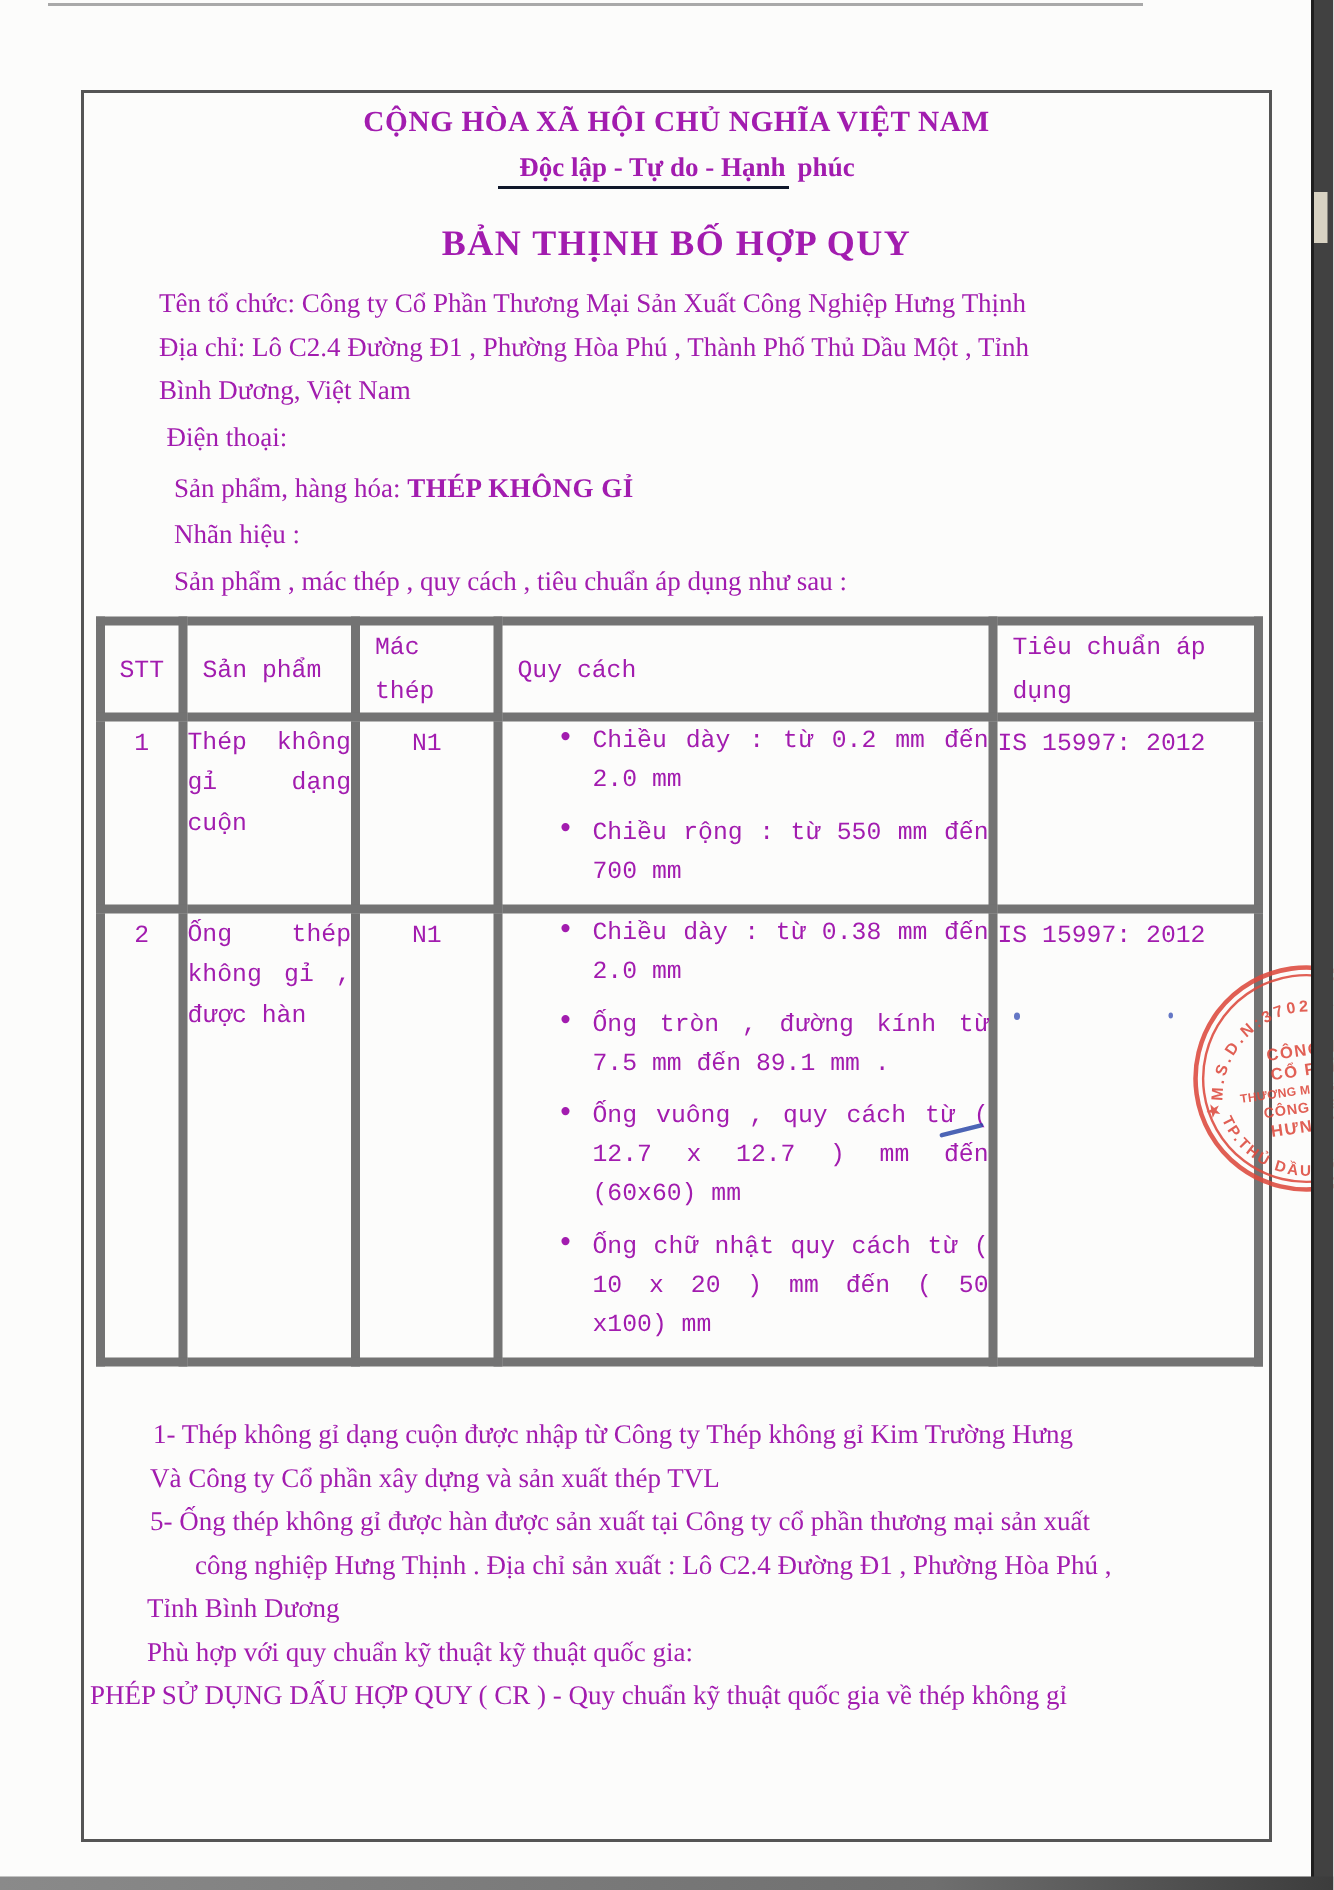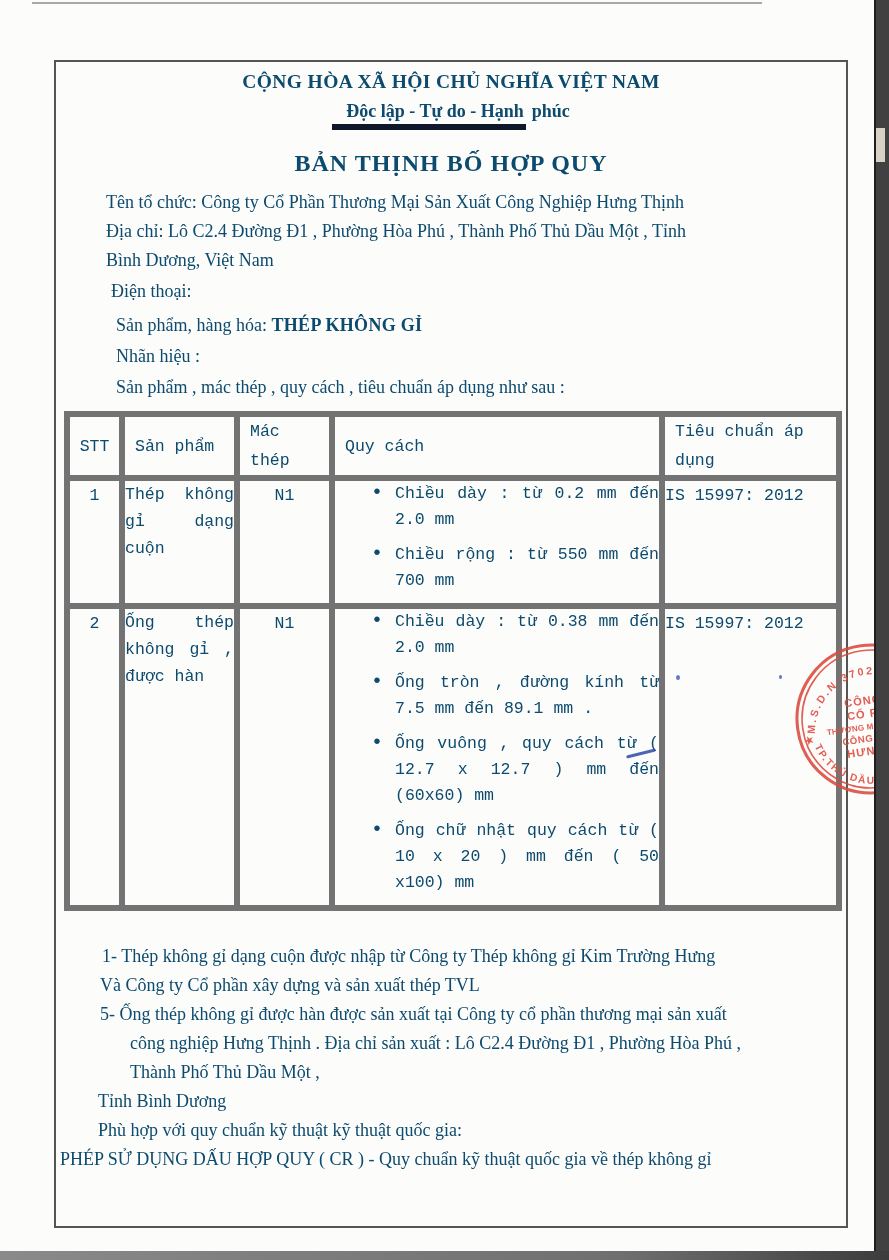--- a/index.html
+++ b/index.html
@@ -2,37 +2,37 @@
 <html><head>
 <meta charset="utf-8">
 <style>
   html,body{margin:0;padding:0;background:#e8e8e8;}
   .page{
     position:relative;
     width:889px;height:1260px;
     background:#fcfcfb;
     overflow:hidden;
     font-family:"Liberation Serif","DejaVu Serif",serif;
-    color:#0c4a6e;
+    color:#a21caf;
   }
   
   .scan-top-line{position:absolute;left:32px;top:2px;width:730px;height:2px;background:#a9a9a9;z-index:9;}
   .scan-right-band{position:absolute;right:0;top:0;width:13px;height:1260px;background:#414141;border-left:2px solid #1f1f1f;z-index:10;}
   .scan-right-band .lightpatch{position:absolute;left:0;top:128px;width:9px;height:34px;background:#d8d2c2;}
   .scan-bottom-band{position:absolute;left:0;bottom:0;width:889px;height:9px;background:linear-gradient(to right,#8a8a8a,#6f6f6f 70%,#3c3c3c);z-index:10;}
   
   .frame{
     position:absolute;left:54px;top:60px;width:790px;height:1164px;
     border:2px solid #555;background:transparent;z-index:1;
   }
   .content{position:relative;width:100%;height:100%;font-size:18px;line-height:29px;}
   
   .nat-title{margin-top:8px;text-align:center;font-weight:bold;font-size:19.5px;letter-spacing:.4px;line-height:24px;}
   .motto{margin-top:5px;text-align:center;font-weight:bold;font-size:18px;line-height:24px;}
-  .motto .ul{border-bottom:6px solid #0f172a;padding:0 2px 3px 14px;}
+  .motto .ul{border-bottom:2px solid #0f172a;padding:0 2px 3px 14px;}
   .motto .tail{margin-left:6px;}
   .doc-title{margin-top:25px;text-align:center;font-weight:bold;font-size:24px;letter-spacing:1px;line-height:30px;}
   .doc-number{margin-top:11px;text-align:center;font-size:19px;line-height:26px;}
   
   .org{margin:10px 14px 0 50px;}
   .org div{line-height:29px;}
   .phone{margin:2px 14px 0 55px;}
   .prod-line{margin:4px 14px 0 60px;line-height:31px;}
   .prod-line .bold{font-weight:bold;letter-spacing:.3px;}
   .brand-line{margin:0 14px 0 60px;line-height:31px;}
@@ -148,21 +148,20 @@
             </td>
             <td class="tc">IS 15997: 2012</td>
           </tr>
         </tbody>
       </table>
 
       <div class="note1-l1">1-  Thép không gỉ dạng cuộn được nhập từ Công ty Thép không gỉ Kim Trường Hưng</div>
       <div class="note1-l2">Và Công ty Cổ phần xây dựng và sản xuất thép TVL</div>
       <div class="note2-l1">5-  Ống thép không gỉ được hàn được sản xuất tại Công ty cổ phần thương mại sản xuất</div>
       <div class="note2-ln">công nghiệp Hưng Thịnh . Địa chỉ sản xuất : Lô C2.4 Đường Đ1 , Phường Hòa Phú ,</div>
-      <div class="note2-ln">Thành Phố Thủ Dầu Một ,</div>
       <div class="province">Tỉnh Bình Dương</div>
       <div class="conf-intro">Phù hợp với quy chuẩn kỹ thuật kỹ thuật quốc gia:</div>
       <div class="qcvn2">PHÉP SỬ DỤNG DẤU HỢP QUY ( CR ) -  Quy chuẩn kỹ thuật quốc gia về thép không gỉ</div>
 
     </div>
   </div>
 
   <svg class="stamp" viewBox="0 0 150 150" overflow="visible">
     <g transform="rotate(-8 75 75)" fill="none" stroke="#dd4a3e" opacity="0.88">
       <circle cx="75" cy="75" r="73" stroke-width="3"></circle>

